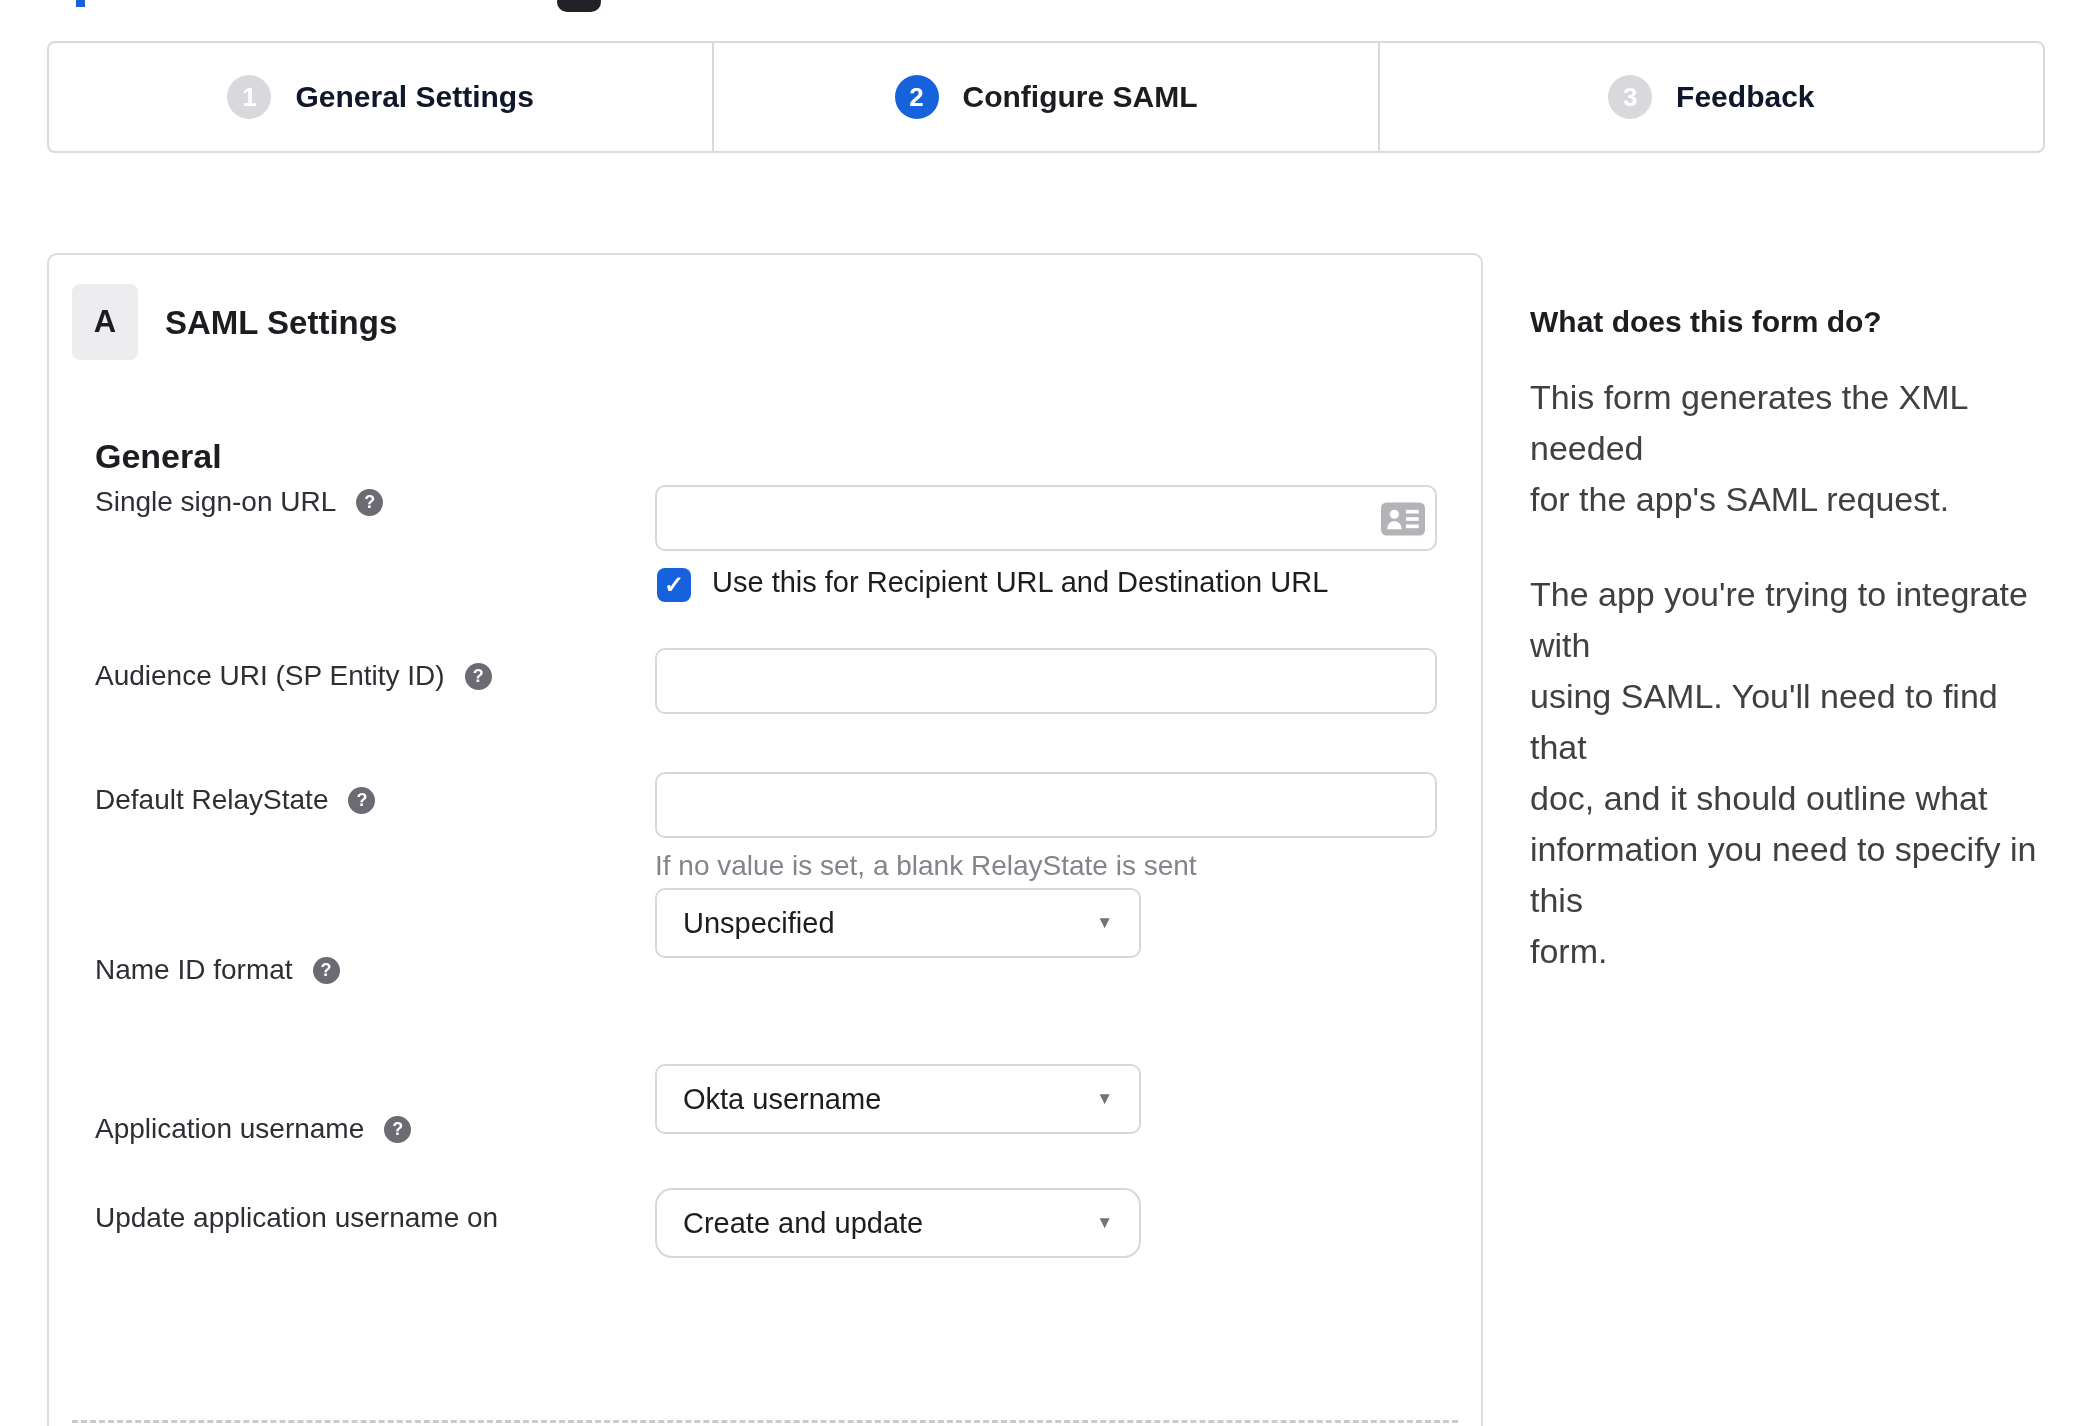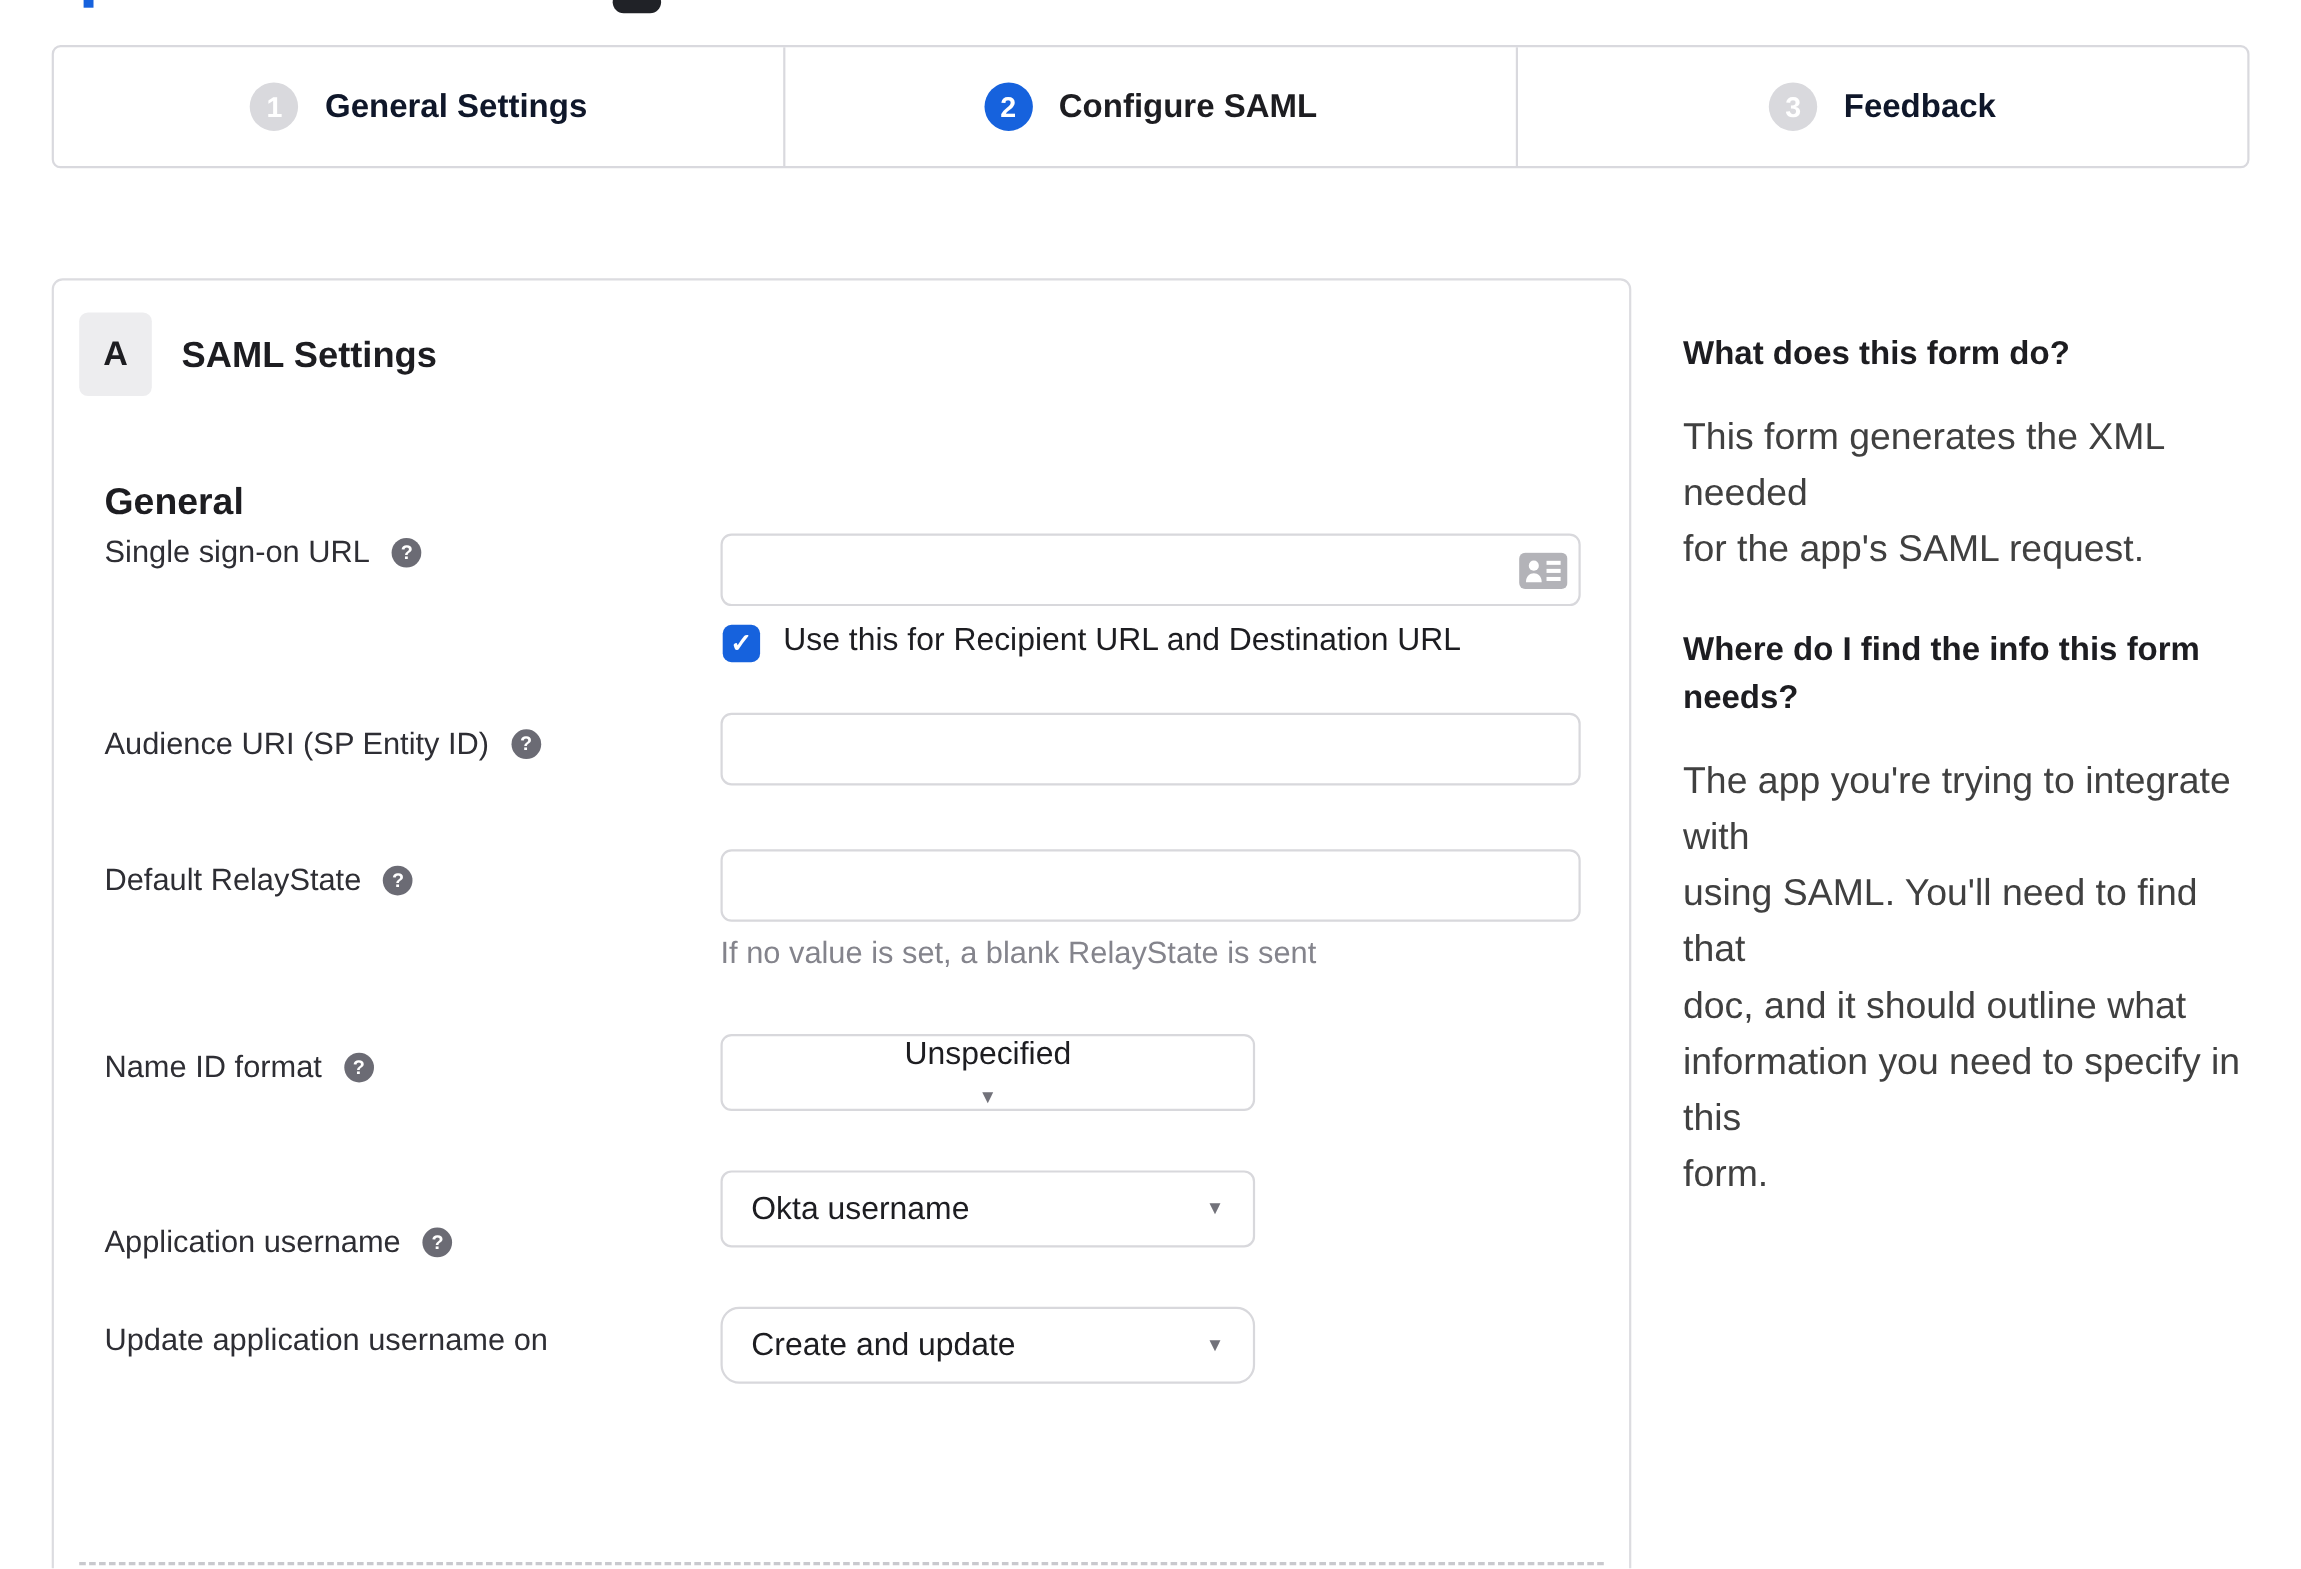--- a/index.html
+++ b/index.html
@@ -144,21 +144,21 @@
     <span>Default RelayState</span>
     <span class="help-icon">?</span>
   </div>
   <input class="text-input" style="top: 772px;" type="text" value="">
   <div class="hint-text">If no value is set, a blank RelayState is sent</div>
 
   <div class="field-label" style="top:954px;">
     <span>Name ID format</span>
     <span class="help-icon">?</span>
   </div>
-  <div class="select-box" style="top:940px;flex-direction:column;">
+  <div class="select-box" style="top:888px;">
     <span>Unspecified</span>
     <span class="select-arrow">▼</span>
   </div>
 
   <div class="field-label" style="top:1078px;margin-top:35px;">
     <span>Application username</span>
     <span class="help-icon">?</span>
   </div>
   <div class="select-box" style="top:1064px;">
     <span>Okta username</span>
@@ -177,24 +177,20 @@
   <div class="dashed-divider"></div>
 
   <div class="help-panel">
     <div class="help-heading">
       <div>What does this form do?</div>
     </div>
     <div class="help-body">
       <div>This form generates the XML needed</div>
       <div>for the app's SAML request.</div>
     </div>
-    <div class="help-heading">
-      <div>Where do I find the info this form</div>
-      <div>needs?</div>
-    </div>
     <div class="help-body">
       <div>The app you're trying to integrate with</div>
       <div>using SAML. You'll need to find that</div>
       <div>doc, and it should outline what</div>
       <div>information you need to specify in this</div>
       <div>form.</div>
     </div>
   </div>
 
 </div>

